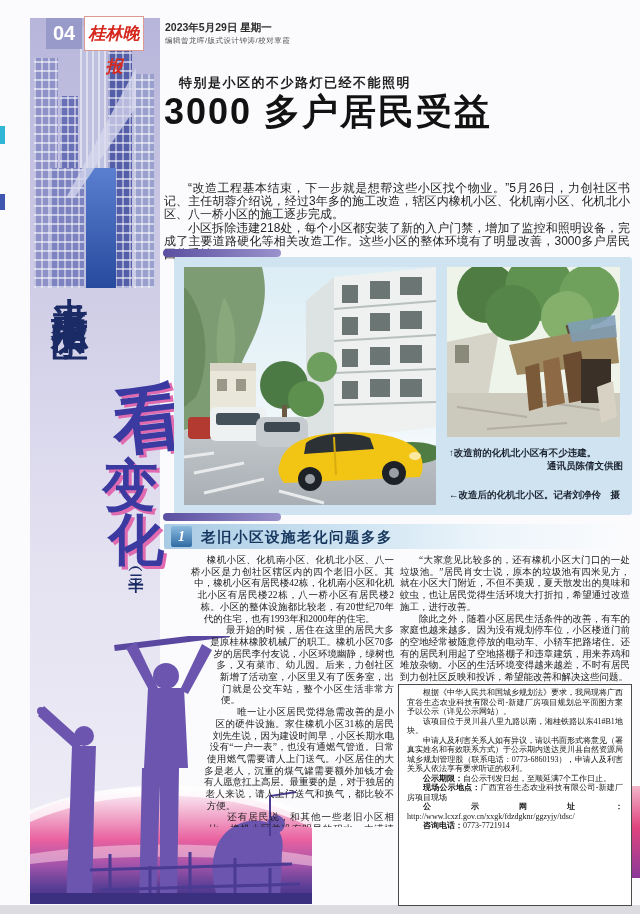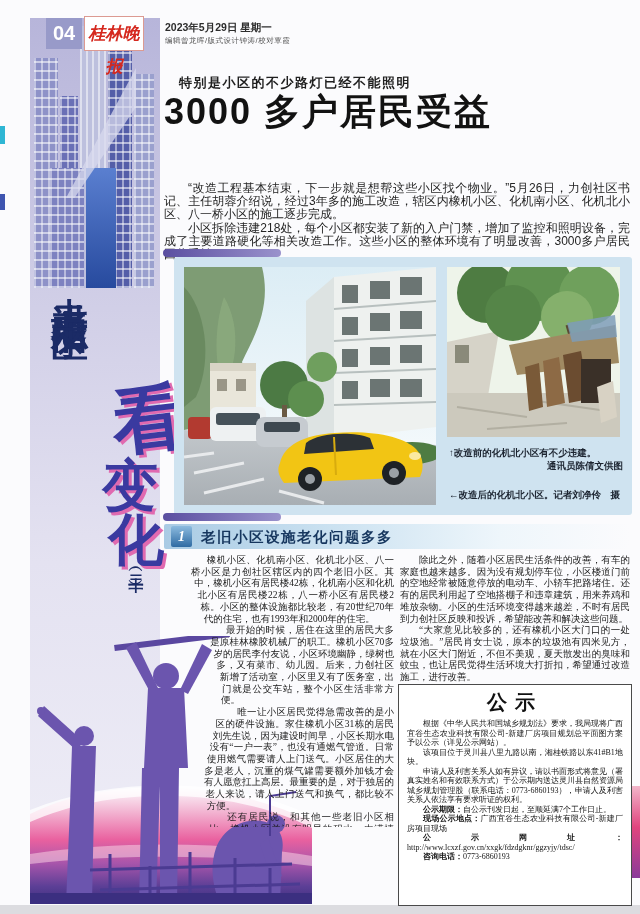--- a/index.html
+++ b/index.html
@@ -279,33 +279,32 @@
   <div class="abs sectitle">老旧小区设施老化问题多多</div>
 
   <div class="abs bodycol colL">
     <div class="wrap-spacer"></div>
     <p>橡机小区、化机南小区、化机北小区、八一桥小区是力创社区辖区内的四个老旧小区。其中，橡机小区有居民楼42栋，化机南小区和化机北小区有居民楼22栋，八一桥小区有居民楼2栋。小区的整体设施都比较老，有20世纪70年代的住宅，也有1993年和2000年的住宅。</p>
     <p>最开始的时候，居住在这里的居民大多是原桂林橡胶机械厂的职工。橡机小区70多岁的居民李付友说，小区环境幽静，绿树也多，又有菜市、幼儿园。后来，力创社区新增了活动室，小区里又有了医务室，出门就是公交车站，整个小区生活非常方便。</p>
     <p>唯一让小区居民觉得急需改善的是小区的硬件设施。家住橡机小区31栋的居民刘先生说，因为建设时间早，小区长期水电没有“一户一表”，也没有通燃气管道。日常使用燃气需要请人上门送气。小区居住的大多是老人，沉重的煤气罐需要额外加钱才会有人愿意扛上高层。最重要的是，对于独居的老人来说，请人上门送气和换气，都比较不方便。</p>
     <p>还有居民说，和其他一些老旧小区相比，橡机小区并没有明显的积水、内涝情况。但是，因为小区建设的时间比较早、使用的时间比较长，还是会在一些楼栋出现下水道堵塞、路面破损的情况。特别是小区的不少路灯已经不能照明，有的楼栋居民出门要打手电筒，长此以往，很多老人到了晚上都不会出门散步了。</p>
   </div>
   <div class="abs bodycol colR">
+    <p>“大家意见比较多的，还有橡机小区大门口的一处垃圾池。”居民肖女士说，原本的垃圾池有四米见方，就在小区大门附近，不但不美观，夏天散发出的臭味和蚊虫，也让居民觉得生活环境大打折扣，希望通过改造施工，进行改善。</p>
     <p>除此之外，随着小区居民生活条件的改善，有车的家庭也越来越多。因为没有规划停车位，小区楼道门前的空地经常被随意停放的电动车、小轿车把路堵住。还有的居民利用起了空地搭棚子和违章建筑，用来养鸡和堆放杂物。小区的生活环境变得越来越差，不时有居民到力创社区反映和投诉，希望能改善和解决这些问题。</p>
-    <p>“大家意见比较多的，还有橡机小区大门口的一处垃圾池。”居民肖女士说，原本的垃圾池有四米见方，就在小区大门附近，不但不美观，夏天散发出的臭味和蚊虫，也让居民觉得生活环境大打折扣，希望通过改造施工，进行改善。</p>
     <div class="continue">
       <span>下转05版</span>
       <span class="arr">▶</span>
     </div>
   </div>
 
   <div class="abs notice">
-    <h2>公示</h2>
     <p>根据《中华人民共和国城乡规划法》要求，我局现将广西宜谷生态农业科技有限公司-新建厂房项目规划总平面图方案予以公示（详见公示网站）。</p>
     <p>该项目位于灵川县八里九路以南，湘桂铁路以东41#B1地块。</p>
     <p>申请人及利害关系人如有异议，请以书面形式将意见（署真实姓名和有效联系方式）于公示期内送达灵川县自然资源局城乡规划管理股（联系电话：0773-6860193），申请人及利害关系人依法享有要求听证的权利。</p>
     <p><b>公示期限：</b><span>自公示刊发日起，至顺延满7个工作日止。</span></p>
     <p><b>现场公示地点：</b><span>广西宜谷生态农业科技有限公司-新建厂房项目现场</span></p>
     <p><b>公示网址：</b><span>http://www.lcxzf.gov.cn/xxgk/fdzdgknr/ggzyjy/tdsc/</span></p>
-    <p><b>咨询电话：</b><span>0773-6860193</span></p>
+    <p><b>咨询电话：</b><span>0773-7721914</span></p>
 
   </div>
 
 </div>
 
 </body></html>

